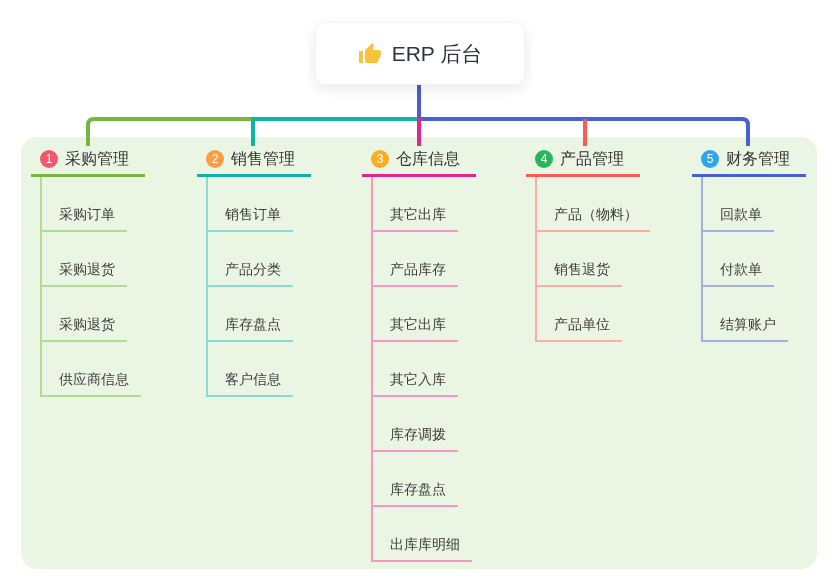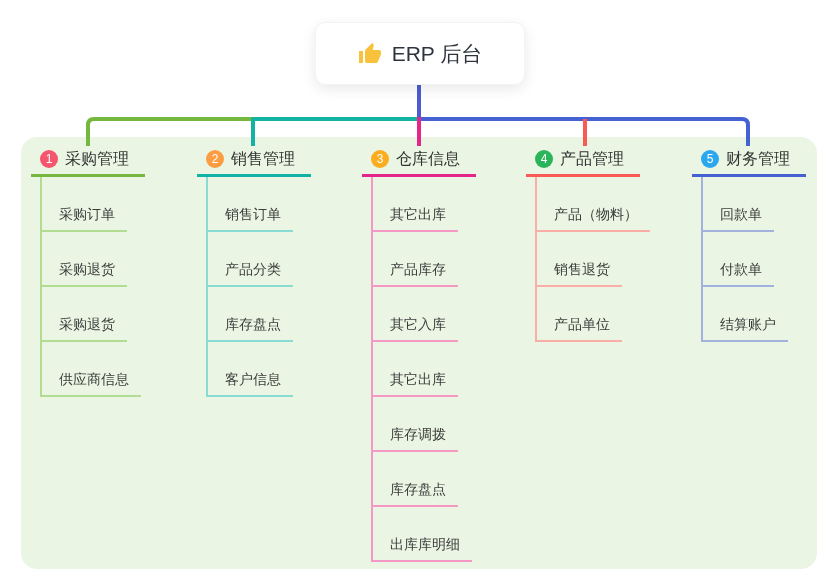--- a/index.html
+++ b/index.html
@@ -111,24 +111,24 @@
           <span class="branch-title">仓库信息</span>
         </div>
         <div class="children">
           <div class="child">
             <span>其它出库</span>
           </div>
           <div class="child">
             <span>产品库存</span>
           </div>
           <div class="child">
-            <span>其它入库</span>
+            <span>其它出库</span>
           </div>
           <div class="child">
-            <span>其它出库</span>
+            <span>其它入库</span>
           </div>
           <div class="child">
             <span>库存调拨</span>
           </div>
           <div class="child">
             <span>库存盘点</span>
           </div>
           <div class="child">
             <span>出库库明细</span>
           </div>

